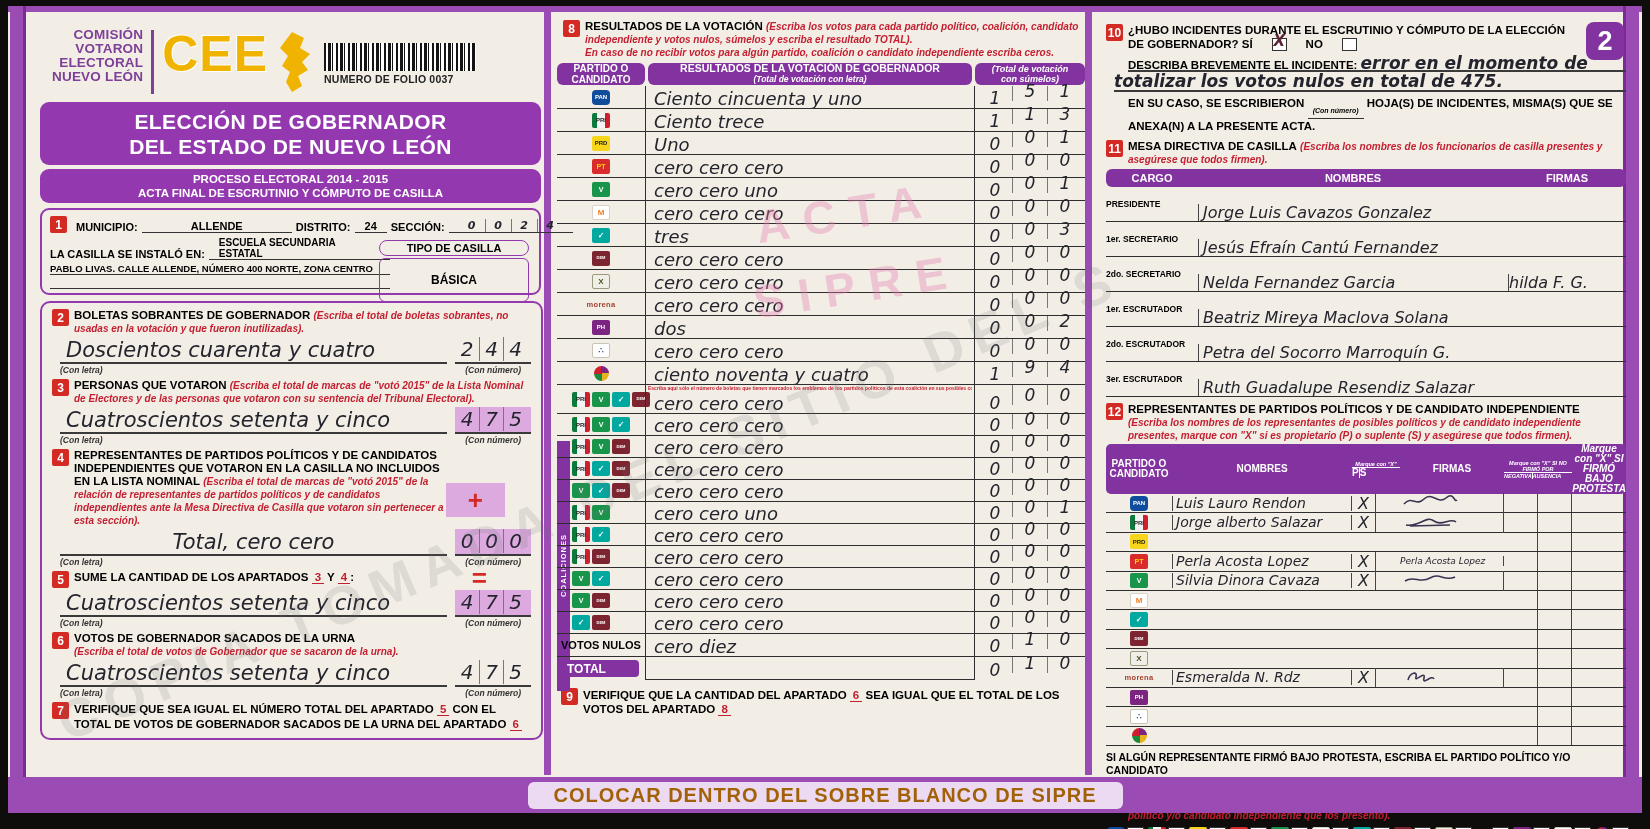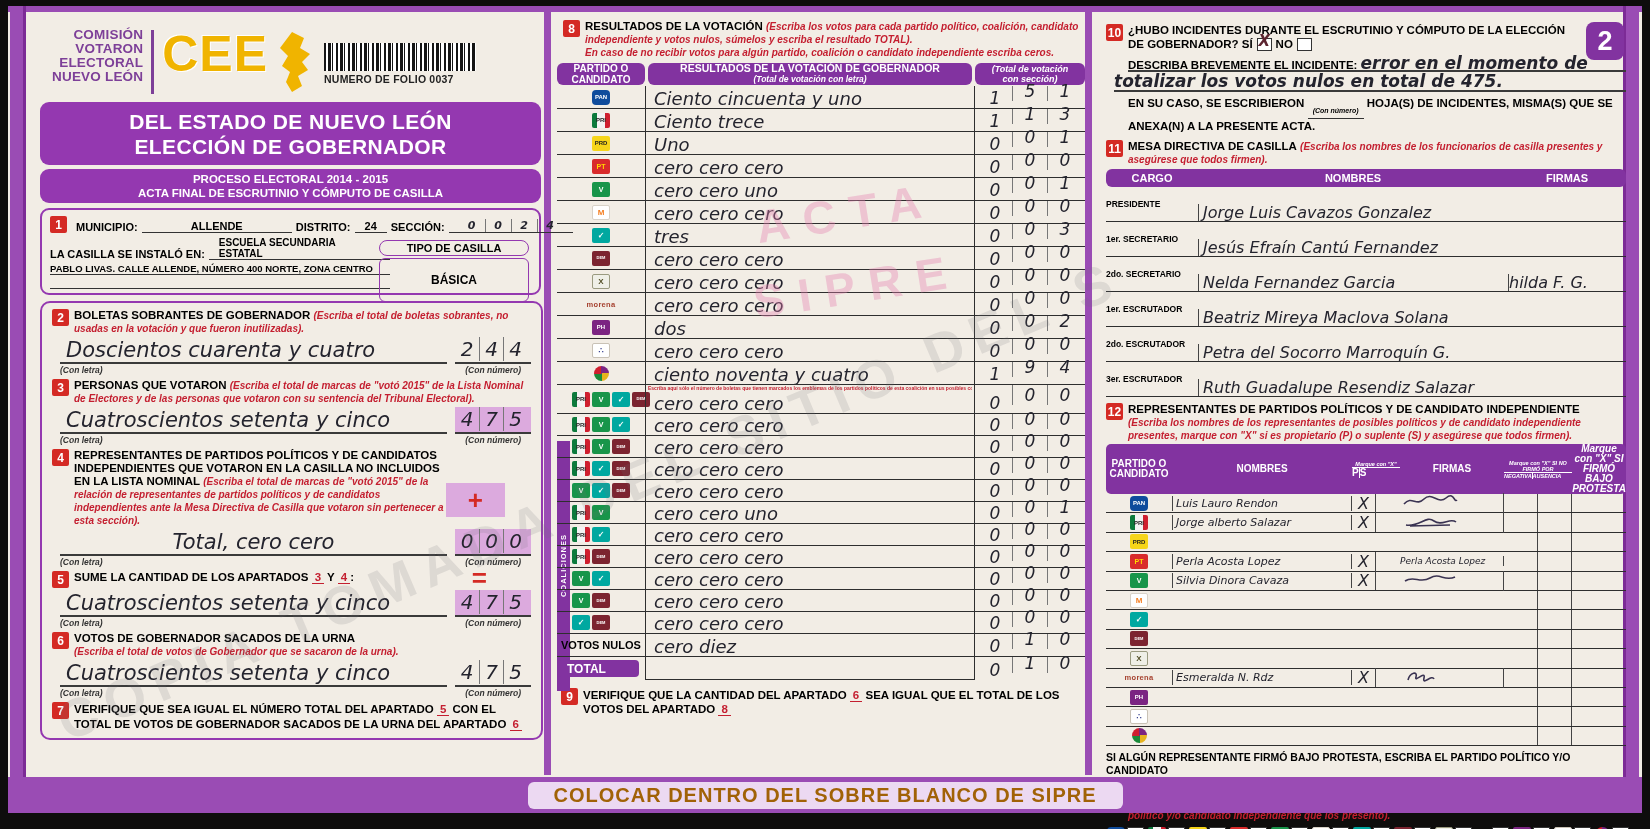--- a/index.html
+++ b/index.html
@@ -92,21 +92,21 @@
 .coalstrip span{transform:rotate(180deg);writing-mode:vertical-rl;color:#fff;font-size:7.5px;font-weight:bold;letter-spacing:1px}
 .nuloslbl{font-weight:bold;font-size:11px}
 .totalbar{background:#8233a0;color:#fff;font-weight:bold;font-size:12px;border-radius:4px;width:82px;height:17px;display:flex;align-items:center;padding-left:10px}
 .s9{display:flex;margin-top:8px;padding:0 4px}
 .s9 .sec-title{font-size:11.5px;line-height:14px}
 .redref{color:#c41f30;font-weight:bold;border-bottom:1.5px solid #c41f30;padding:0 3px}
 
 #right{position:absolute;left:1090px;top:10px;width:534px;height:762px;padding:8px 6px 0 8px}
 .badge2{position:absolute;right:8px;top:6px;width:38px;height:38px;background:#8233a0;border-radius:8px;color:#fff;font-weight:bold;font-size:27px;display:flex;align-items:center;justify-content:center}
 .q10{font-size:11.5px;line-height:13.5px;width:440px}
-.sino{display:inline-flex;gap:4px;font-weight:bold}
+.sino{display:inline-flex;gap:19px;font-weight:bold}
 .ckbox{display:inline-block;width:15px;height:13px;border:1.5px solid #333;background:#fff;position:relative;vertical-align:-2px}
 .ckbox .hwx{position:absolute;left:1px;top:-4px;font-size:15px;color:#5c2430;font-weight:bold}
 .descrow{font-size:11.5px;font-weight:bold;margin-top:3px;position:relative}
 .hwinc{font-size:17px;line-height:18px}
 .tblhdr{display:flex;background:#8233a0;color:#fff;font-weight:bold;border-radius:6px;overflow:hidden;text-align:center}
 .t11{margin-top:3px}
 .t11 .tblhdr div{padding:3px 0;font-size:11px}
 .t11r{display:flex;border-bottom:1.5px solid #2e2e2e;height:35px;align-items:flex-end}
 .t11c1{width:92px;font-weight:bold;font-size:8.5px;flex:none;align-self:center}
 .t11c2{flex:1;border-left:1px solid #444;padding-left:4px;overflow:hidden;white-space:nowrap}
@@ -116,21 +116,21 @@
 .t12hdr .c{display:flex;flex-direction:column;justify-content:center;font-size:10px;line-height:10px}
 .tiny{font-size:5.5px;line-height:6px;font-style:italic}
 .psrow{display:flex;border-top:1px solid #fff}
 .t12r{display:flex;border-bottom:1.3px solid #2e2e2e;height:19.4px;align-items:center}
 .c12-logo{width:66px;display:flex;justify-content:center;flex:none}
 .c12-nom{flex:1;border-left:1px solid #444;border-right:1px solid #444;overflow:hidden;white-space:nowrap;padding-left:3px}
 .c12-p,.c12-s{width:24px;flex:none;text-align:center;border-right:1px solid #444}
 .c12-f{width:104px;flex:none;border-right:1px solid #444;overflow:hidden}
 .c12-n1,.c12-n2{width:34px;flex:none;border-right:1px solid #444;height:100%}
 .c12-bp{width:54px;flex:none;height:100%}
-.hw12{font-size:11px;line-height:15px}
+.hw12{font-size:14px;line-height:15px}
 .protnote{font-size:10.5px;font-weight:bold;margin-top:5px;line-height:13px}
 .s13row{display:flex;align-items:center;gap:3px;margin-top:5px;justify-content:space-between;padding-right:4px}
 .pbox{width:17px;height:15px;border:1.5px solid #333;background:#fff;flex:none}
 .ppair{display:flex;align-items:center;gap:1px}
 .legal{font-size:9.8px;font-weight:bold;line-height:12px;margin-top:7px;padding-right:6px}
 </style>
 </head>
 <body>
 
 <div class="paper">
@@ -153,22 +153,22 @@
       <svg class="nlshape" width="46" height="64" viewBox="0 0 46 64">
         <path d="M22,2 L34,8 L30,18 L40,24 L32,32 L38,40 L28,46 L32,56 L22,62 L16,52 L20,42 L12,36 L18,26 L10,18 L16,10 Z" fill="#f0b400"></path>
       </svg>
       <div class="bcwrap">
         <div class="barcode"></div>
         <div class="folio">NUMERO DE FOLIO 0037</div>
       </div>
     </div>
 
     <div class="titlebox">
+      <div class="t1">ELECCIÓN DE GOBERNADOR</div>
       <div class="t1">DEL ESTADO DE NUEVO LEÓN</div>
-      <div class="t1">ELECCIÓN DE GOBERNADOR</div>
     </div>
     <div class="subbox">
       <div class="t2">PROCESO ELECTORAL  2014 - 2015</div>
       <div class="t2">ACTA FINAL DE ESCRUTINIO Y CÓMPUTO DE CASILLA</div>
     </div>
 
     <div class="s1box" style="position:relative">
       <div class="s1row" style="margin-bottom:4px">
         <span class="nbox">1</span>
         <span class="lbl">MUNICIPIO:</span>
@@ -333,21 +333,21 @@
       <div class="hdrbar hb1">
           <span>PARTIDO O</span>
           <span>CANDIDATO</span>
         </div>
       <div class="hdrbar hb2">
           <span>RESULTADOS DE LA VOTACIÓN DE GOBERNADOR</span>
           <span class="it">(Total de votación con letra)</span>
         </div>
       <div class="hdrbar hb3">
           <span>(Total de votación</span>
-          <span>con sección)</span>
+          <span>con súmelos)</span>
         </div>
     </div>
 
     <div class="r8">
         <div class="cell-logo">
           <span class="lg" data-party="PAN">PAN</span>
         </div>
         <div class="cell-words">
           <span class="hw w8">Ciento cincuenta y uno</span>
         </div>

